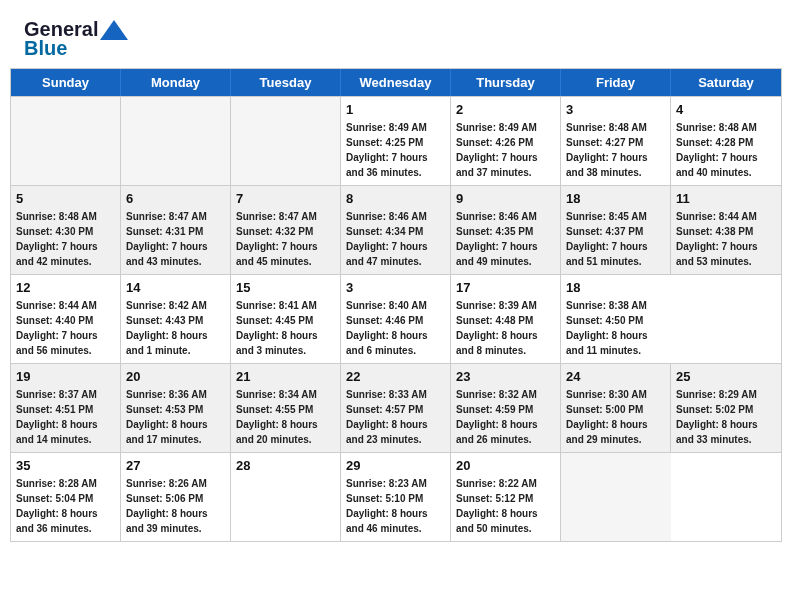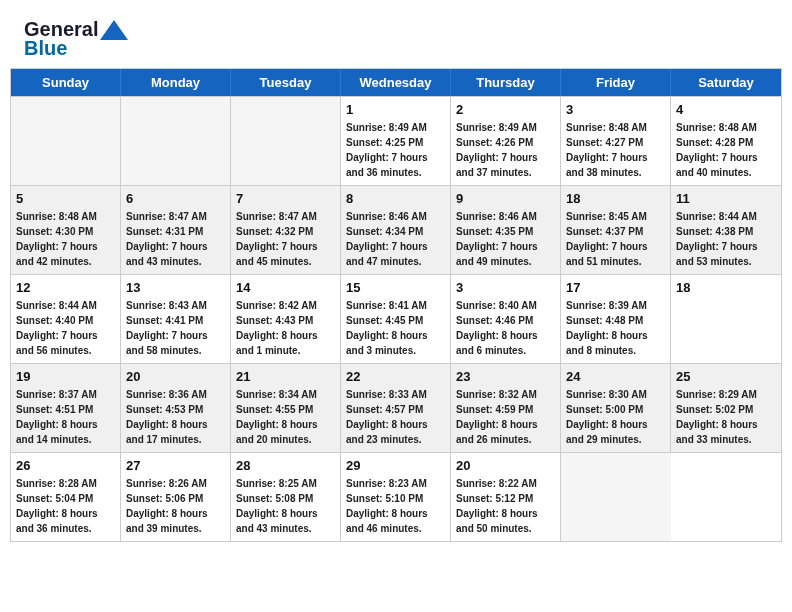--- a/index.html
+++ b/index.html
@@ -166,41 +166,38 @@
           <div class="day-num">11</div>
           <div class="day-info">Sunrise: 8:44 AM<br>Sunset: 4:38 PM<br>Daylight: 7 hours and 53 minutes.</div>
         </div>
       </div>
       <div class="cal-week">
         <div class="cal-cell">
           <div class="day-num">12</div>
           <div class="day-info">Sunrise: 8:44 AM<br>Sunset: 4:40 PM<br>Daylight: 7 hours and 56 minutes.</div>
         </div>
         <div class="cal-cell">
-          <div class="day-num">13</div>
-          <div class="day-info">Sunrise: 8:43 AM<br>Sunset: 4:41 PM<br>Daylight: 7 hours and 58 minutes.</div>
-        </div>
-        <div class="cal-cell">
           <div class="day-num">14</div>
           <div class="day-info">Sunrise: 8:42 AM<br>Sunset: 4:43 PM<br>Daylight: 8 hours and 1 minute.</div>
         </div>
         <div class="cal-cell">
           <div class="day-num">15</div>
           <div class="day-info">Sunrise: 8:41 AM<br>Sunset: 4:45 PM<br>Daylight: 8 hours and 3 minutes.</div>
         </div>
         <div class="cal-cell">
           <div class="day-num">3</div>
           <div class="day-info">Sunrise: 8:40 AM<br>Sunset: 4:46 PM<br>Daylight: 8 hours and 6 minutes.</div>
         </div>
         <div class="cal-cell">
           <div class="day-num">17</div>
           <div class="day-info">Sunrise: 8:39 AM<br>Sunset: 4:48 PM<br>Daylight: 8 hours and 8 minutes.</div>
         </div>
         <div class="cal-cell">
           <div class="day-num">18</div>
+          <div class="day-info">Sunrise: 8:38 AM<br>Sunset: 4:50 PM<br>Daylight: 8 hours and 11 minutes.</div>
         </div>
       </div>
       <div class="cal-week">
         <div class="cal-cell shaded">
           <div class="day-num">19</div>
           <div class="day-info">Sunrise: 8:37 AM<br>Sunset: 4:51 PM<br>Daylight: 8 hours and 14 minutes.</div>
         </div>
         <div class="cal-cell shaded">
           <div class="day-num">20</div>
           <div class="day-info">Sunrise: 8:36 AM<br>Sunset: 4:53 PM<br>Daylight: 8 hours and 17 minutes.</div>
@@ -221,30 +218,29 @@
           <div class="day-num">24</div>
           <div class="day-info">Sunrise: 8:30 AM<br>Sunset: 5:00 PM<br>Daylight: 8 hours and 29 minutes.</div>
         </div>
         <div class="cal-cell shaded">
           <div class="day-num">25</div>
           <div class="day-info">Sunrise: 8:29 AM<br>Sunset: 5:02 PM<br>Daylight: 8 hours and 33 minutes.</div>
         </div>
       </div>
       <div class="cal-week">
         <div class="cal-cell">
-          <div class="day-num">26</div>
+          <div class="day-num">35</div>
           <div class="day-info">Sunrise: 8:28 AM<br>Sunset: 5:04 PM<br>Daylight: 8 hours and 36 minutes.</div>
         </div>
         <div class="cal-cell">
           <div class="day-num">27</div>
           <div class="day-info">Sunrise: 8:26 AM<br>Sunset: 5:06 PM<br>Daylight: 8 hours and 39 minutes.</div>
         </div>
         <div class="cal-cell">
           <div class="day-num">28</div>
-          <div class="day-info">Sunrise: 8:25 AM<br>Sunset: 5:08 PM<br>Daylight: 8 hours and 43 minutes.</div>
         </div>
         <div class="cal-cell">
           <div class="day-num">29</div>
           <div class="day-info">Sunrise: 8:23 AM<br>Sunset: 5:10 PM<br>Daylight: 8 hours and 46 minutes.</div>
         </div>
         <div class="cal-cell">
           <div class="day-num">20</div>
           <div class="day-info">Sunrise: 8:22 AM<br>Sunset: 5:12 PM<br>Daylight: 8 hours and 50 minutes.</div>
         </div>
         <div class="cal-cell empty"></div>

